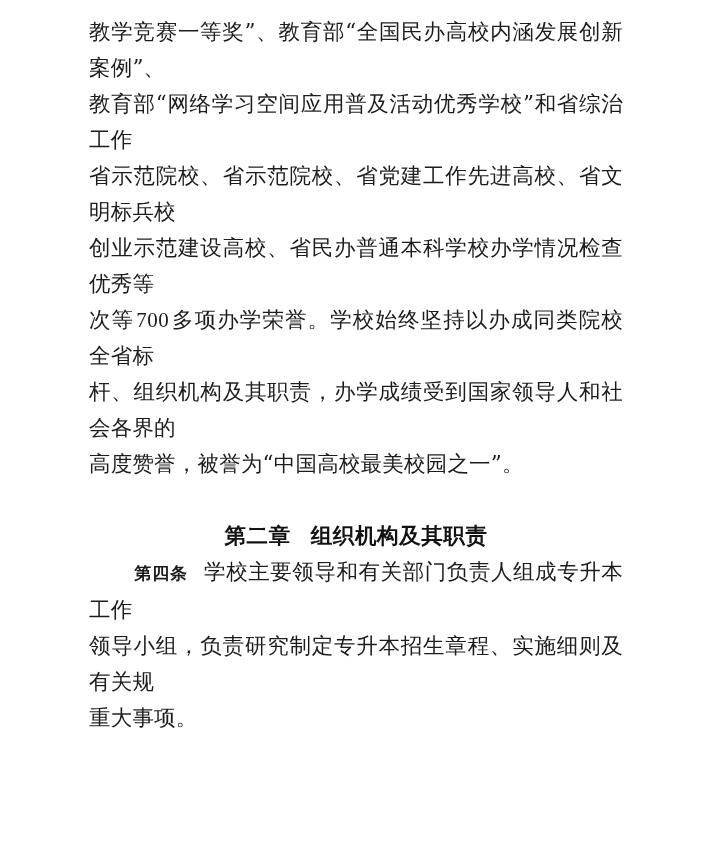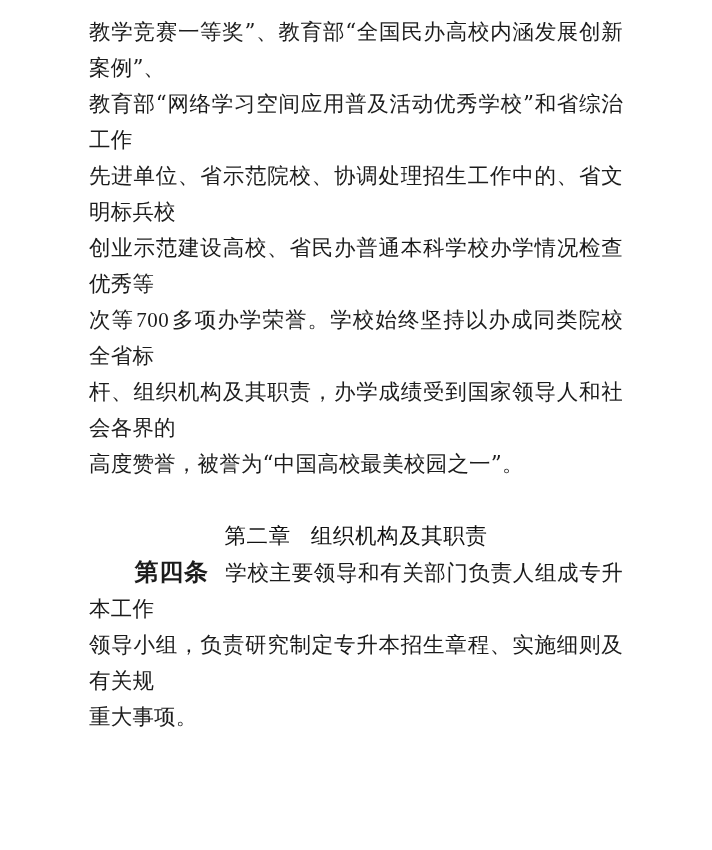--- a/index.html
+++ b/index.html
@@ -41,21 +41,21 @@
     text-justify: inter-ideograph;
     margin: 0;
     letter-spacing: 0.2px;
     word-break: break-all;
   }
 
   
   .art-label {
     font-family: Liberation Serif, serif;
     font-weight: bold;
-    font-size: 24px;
+    font-size: 17px;
     letter-spacing: 0.4px;
   }
   .art-gap {
     display: inline-block;
     width: 16px;
   }
   .indent-2 {
     display: inline-block;
     width: 45px;
   }
@@ -65,21 +65,21 @@
     font-family: "Liberation Serif", "DejaVu Serif", serif;
     font-size: 21px;
     letter-spacing: 0.5px;
     padding: 0 2px;
     margin-top: 7px;
   }
 
   
   .chapter {
     font-family: "DejaVu Sans", "Liberation Sans", sans-serif;
-    font-weight: normal;
+    font-weight: bold;
     font-size: 21.5px;
     line-height: 36px;
     text-align: center;
     color: #121212;
     letter-spacing: 0.6px;
     margin: 0;
   }
   .chapter .ch-gap {
     display: inline-block;
     width: 20px;
@@ -90,21 +90,21 @@
 </style>
 </head>
 <body>
 
 <div id="page">
   <div id="content">
 
     <div class="para">
       <div>教学竞赛一等奖”、教育部“全国民办高校内涵发展创新案例”、</div>
       <div>教育部“网络学习空间应用普及活动优秀学校”和省综治工作</div>
-      <div>先进单位、省示范院校、协调处理招生工作中的、省文明标兵校</div>
+      <div>省示范院校、省示范院校、省党建工作先进高校、省文明标兵校</div>
       <div>创业示范建设高校、省民办普通本科学校办学情况检查优秀等</div>
       <div><span>次等</span><span class="num">700</span><span>多项办学荣誉。学校始终坚持以办成同类院校全省标</span></div>
       <div>杆、组织机构及其职责，办学成绩受到国家领导人和社会各界的</div>
       <div>高度赞誉，被誉为“中国高校最美校园之一”。</div>
     </div>
 
     <div class="gap-line"></div>
 
     <div class="chapter"><span>第二章</span><span class="ch-gap"></span><span>组织机构及其职责</span></div>
 

